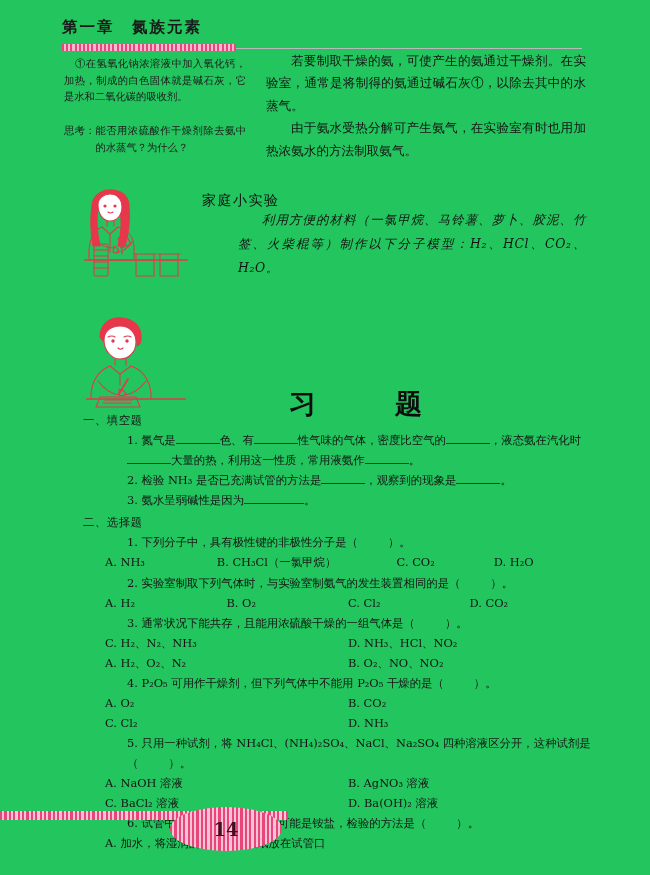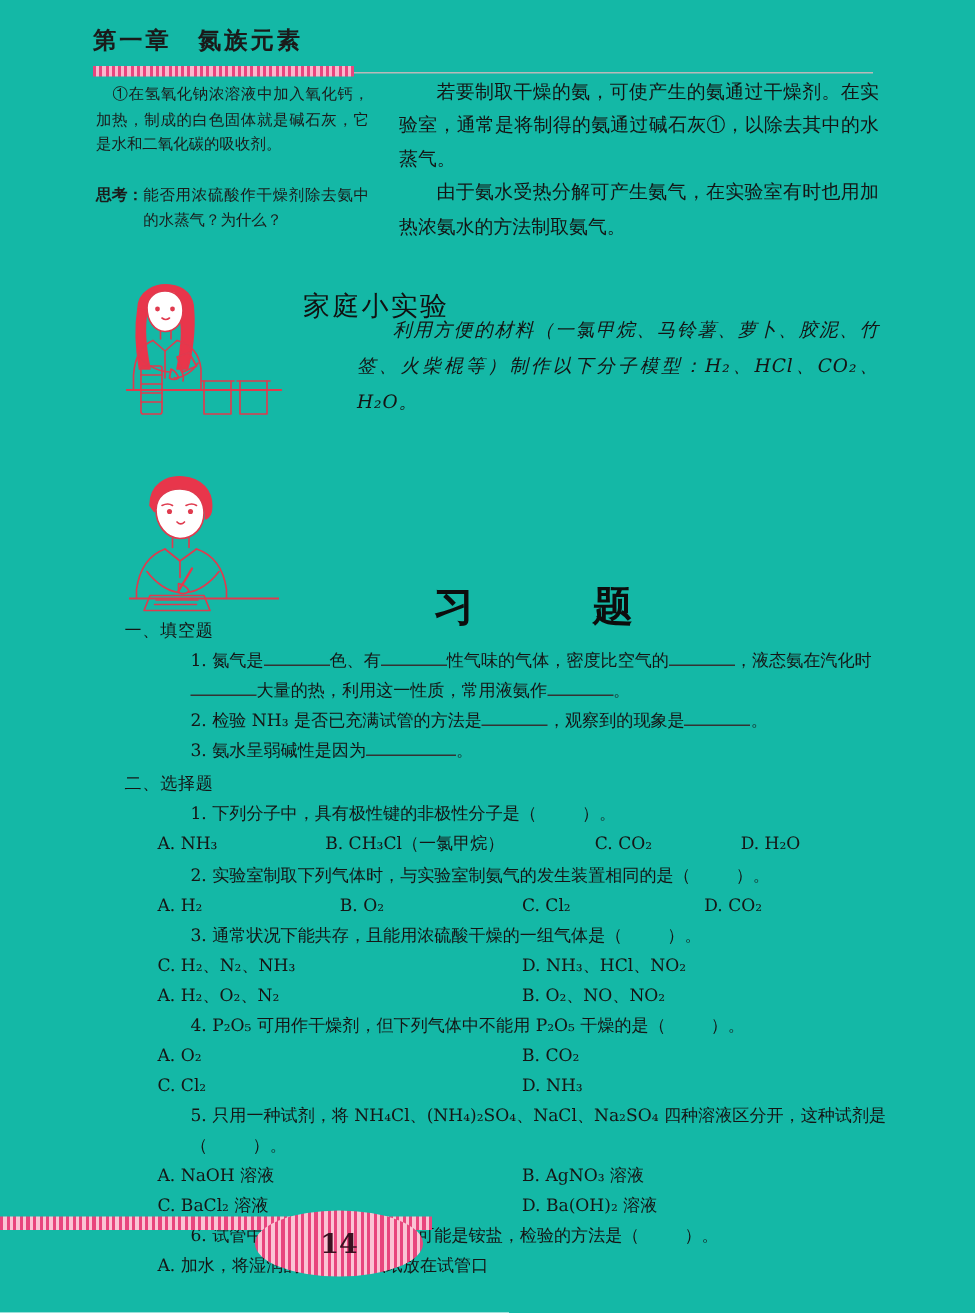--- a/index.html
+++ b/index.html
@@ -7,21 +7,21 @@
     width: 650px;
     height: 875px;
     background: #ffffff;
     font-family: "DejaVu Serif", "Liberation Serif", serif;
     overflow: hidden;
   }
   .page {
     position: relative;
     width: 650px;
     height: 875px;
-    background: #14b8a6;
+    background: #22c55e;
   }
 
   
   .chapter-header {
     position: absolute;
     left: 62px;
     top: 17px;
     width: 520px;
   }
   .chapter-title {
@@ -67,21 +67,21 @@
     color: #1b1b1b;
     text-align: justify;
   }
   .footnote { text-indent: 11px; }
   .think-block {
     margin-top: 17px;
     display: flex;
     align-items: flex-start;
   }
   .think-label {
-    font-weight: bold;
+    font-weight: normal;
     font-size: 10.5px;
     white-space: nowrap;
     flex: 0 0 auto;
   }
   .think-text {
     font-size: 10.3px;
     line-height: 1.62;
     text-align: justify;
   }
 
@@ -110,21 +110,21 @@
   }
   .he-figure {
     position: absolute;
     left: 0; top: 0;
     width: 104px; height: 92px;
   }
   .he-title {
     position: absolute;
     left: 36px;
     top: 6px;
-    font-size: 18px;
+    font-size: 14px;
     letter-spacing: 1.5px;
     color: #111;
     font-family: "DejaVu Serif", "Liberation Serif", serif;
   }
   .he-body {
     position: absolute;
     left: 154px;
     top: 22px;
     width: 348px;
     font-size: 12.4px;

